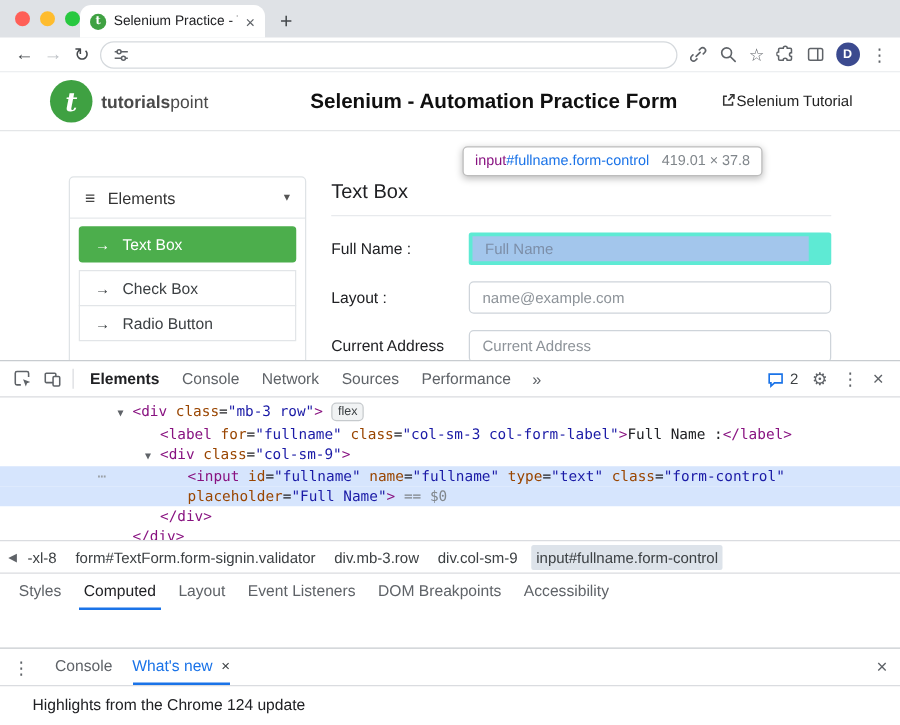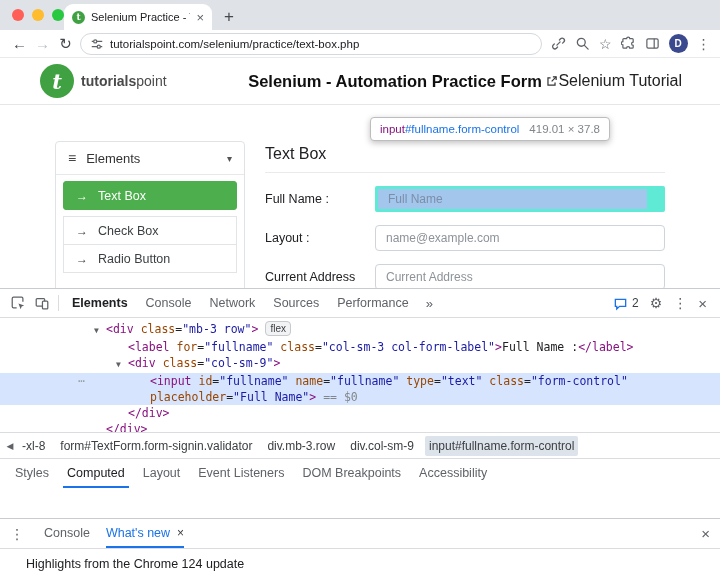--- a/index.html
+++ b/index.html
@@ -31,21 +31,21 @@
   .dots{font-size:14px;color:#5F6368}
 
   
   .page{height:230px;position:relative;overflow:hidden;background:#fff}
   .site-header{height:47px;display:flex;align-items:center;padding:0 40px;border-bottom:1px solid #E4E6E8;position:relative}
   .logo{display:flex;align-items:center;gap:7px;z-index:2}
   .logo-mark{width:34px;height:34px;border-radius:50%;background:#3FA142;color:#fff;font:italic bold 21px "DejaVu Serif",serif;display:flex;align-items:center;justify-content:center}
   .logo-text{font-size:14px;color:#4A4A4A}
   .lt-b{font-weight:bold}
   .page-heading{position:absolute;left:70px;right:0;text-align:center;font-size:16.5px;font-weight:bold;color:#101010;pointer-events:none}
-  .tutorial-link{position:absolute;right:38px;display:flex;align-items:center;gap:0;font-size:16px;color:#222;z-index:2}
+  .tutorial-link{position:absolute;right:38px;display:flex;align-items:flex-start;gap:0;font-size:12px;color:#222;z-index:2}
   .page-body{position:relative;height:182px}
   .widget-card{position:absolute;left:55px;top:36px;width:190px;bottom:-30px;border:1px solid #DFE3E6;border-radius:4px;background:#fff}
   .widget-head{height:33px;display:flex;align-items:center;gap:10px;padding:0 12px;border-bottom:1px solid #E6E9EB;font-size:13px;color:#333}
   .wh-burger{font-size:14px;color:#444}
   .wh-chev{margin-left:auto;font-size:10px;color:#555}
   .widget-menu{padding:7px 7px}
   .w-item{height:29px;display:flex;align-items:center;gap:10px;padding:0 12px;font-size:12.5px;color:#3C4043;border:1px solid #E2E5E8;margin-top:-1px;background:#fff}
   .w-item.active{background:#4CAE4C;border-color:#4CAE4C;color:#fff;border-radius:3px;margin-bottom:7px;position:relative;z-index:1}
   .w-arrow{font-size:12px}
   .form-area{position:absolute;left:265px;right:55px;top:40px}
@@ -129,21 +129,20 @@
       <span class="tool-ic">
         <svg width="14" height="14" viewBox="0 0 16 16">
             <g stroke="#5f6368" stroke-width="1.4" fill="none">
               <line x1="2" y1="5" x2="14" y2="5"></line>
               <line x1="2" y1="11" x2="14" y2="11"></line>
               <circle cx="6" cy="5" r="1.8" fill="#fff"></circle>
               <circle cx="10" cy="11" r="1.8" fill="#fff"></circle>
             </g>
           </svg>
       </span>
-      <span class="url">tutorialspoint.com/selenium/practice/text-box.php</span>
     </div>
     <div class="tools">
       <span class="tool-ic">
         <svg width="15" height="15" viewBox="0 0 16 16" fill="none" stroke="#5f6368" stroke-width="1.4" stroke-linecap="round">
             <path d="M6.3 9.7l3.4-3.4"></path>
             <path d="M9 4.2l1.2-1.2a2.4 2.4 0 1 1 3.4 3.4L12.4 7.6"></path>
             <path d="M7 11.8l-1.2 1.2a2.4 2.4 0 1 1-3.4-3.4L3.6 8.4"></path>
           </svg>
       </span>
       <span class="tool-ic">

